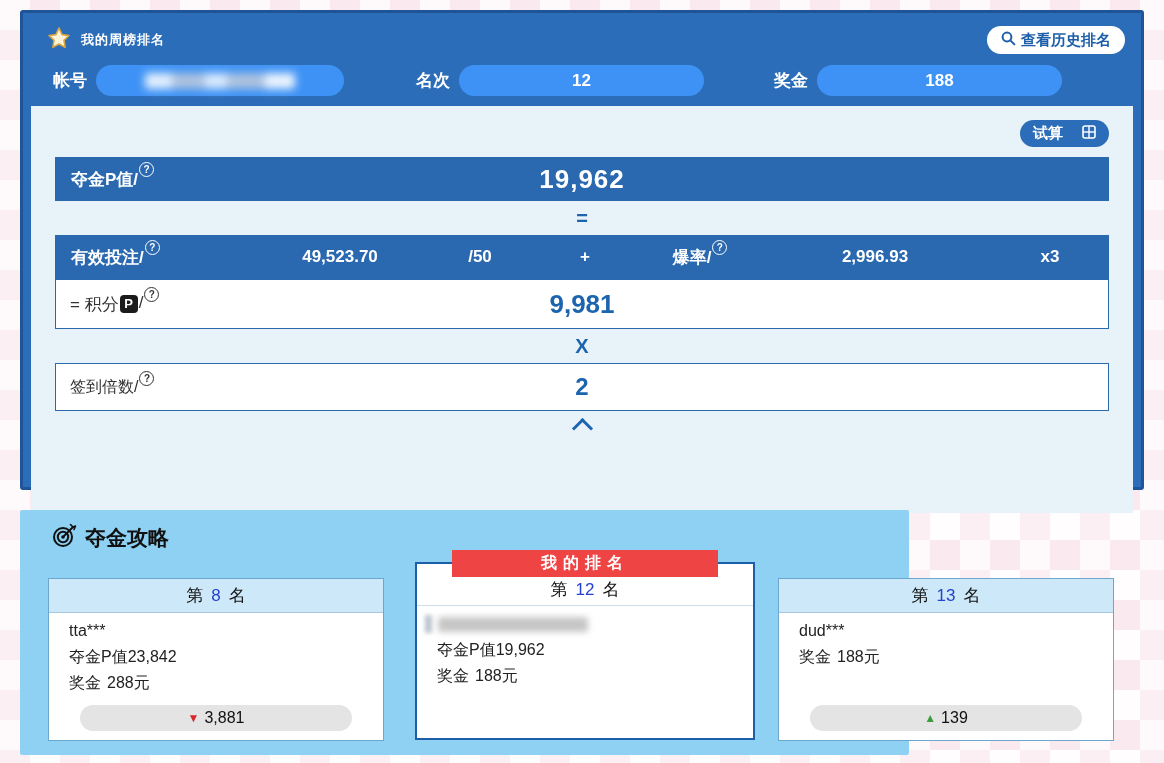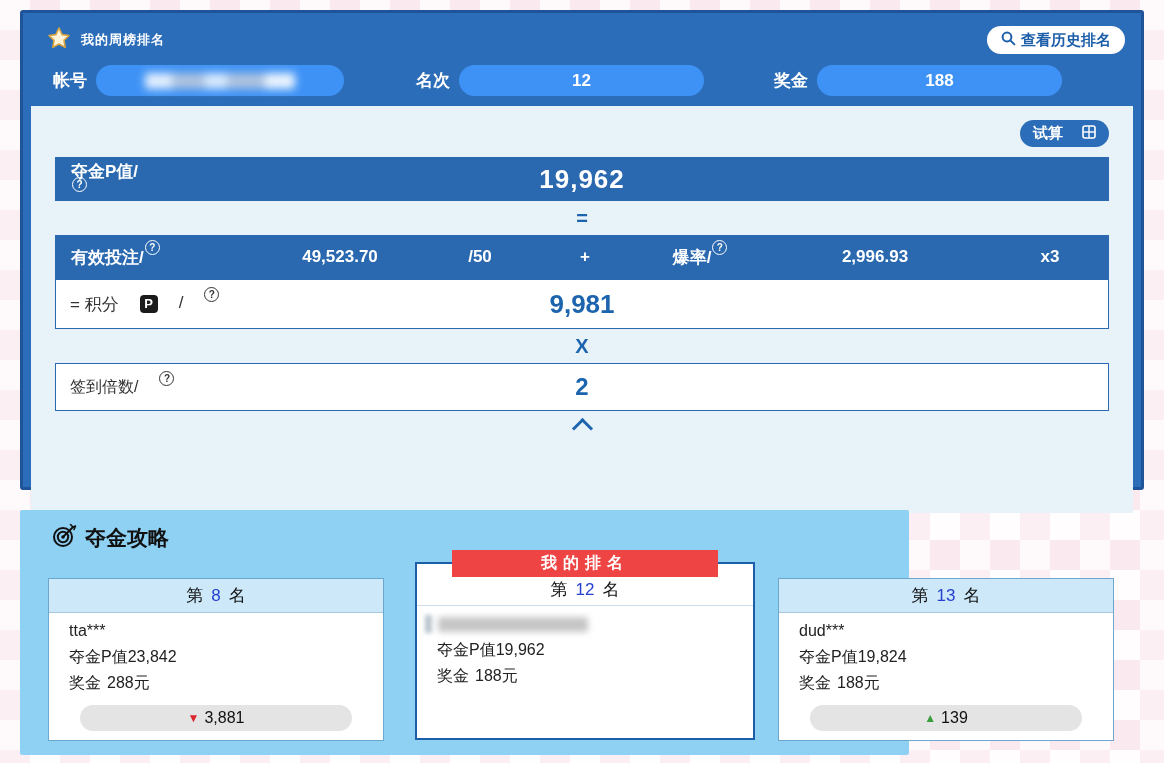--- a/index.html
+++ b/index.html
@@ -43,39 +43,39 @@
   }
   .calc-row{ display:flex; justify-content:flex-end; margin-bottom:10px; }
   .calc-btn{
     background:#2b6db8; color:#fff; border:none; border-radius:14px; height:27px;
     padding:0 13px; font-size:15px; font-weight:bold; display:flex; align-items:center; gap:19px; cursor:pointer;
   }
   .bar{
     background:#2a69b0; color:#fff; height:44px; position:relative;
     display:flex; align-items:center;
   }
-  .bar-label{ position:absolute; left:16px; font-size:17px; font-weight:bold; display:flex; align-items:flex-start;flex-direction:column; }
+  .bar-label{ position:absolute; left:16px; font-size:17px; font-weight:bold; display:flex; align-items:flex-start; }
   .big-val{ width:100%; text-align:center; font-size:26px; font-weight:bold; letter-spacing:1px; }
   .op{ text-align:center; color:#1d64ae; font-weight:bold; font-size:20px; line-height:34px; height:34px; }
   .help{
     display:inline-flex; align-items:center; justify-content:center;
     width:15px; height:15px; border:1.5px solid currentColor; border-radius:50%;
     font-size:10px; font-weight:bold; margin-left:1px; transform:translateY(-6px); cursor:pointer;
   }
   .frow{
     display:grid; grid-template-columns:200px 170px 110px 100px 130px 220px 130px;
     align-items:center; background:#2a69b0; color:#fff; height:44px; font-weight:bold;
   }
   .frow .cell{ text-align:center; font-size:17px; }
   .frow .lbl{ text-align:left; padding-left:16px; display:flex; align-items:flex-start; }
   .white-row{
     background:#fff; border:1px solid #2a69b0; position:relative;
     display:flex; align-items:center;
   }
-  .wr-label{ position:absolute; left:14px; color:#333; font-size:17px; display:flex; align-items:flex-start;gap:20px; }
+  .wr-label{ position:absolute; left:14px; color:#333; font-size:17px; display:flex; align-items:flex-start; }
   .blue-val{ width:100%; text-align:center; color:#1d64ae; font-size:26px; font-weight:bold; }
   .p-badge{
     display:inline-flex; align-items:center; justify-content:center;
     width:18px; height:18px; background:#1b1b1b; color:#fff; border-radius:4px;
     font-size:13px; font-weight:bold; margin:0 1px; transform:translateY(2px);
   }
   .chev-wrap{ display:flex; justify-content:center; margin-top:10px; cursor:pointer; }
   .chev{
     width:15px; height:15px; border-top:3px solid #1d64ae; border-left:3px solid #1d64ae;
     transform:rotate(45deg); display:inline-block;
@@ -280,21 +280,20 @@
   </div>
 
   <div class="card card-side card3">
     <div class="card-head">
       <span>第</span>
       <span class="rank-num">13</span>
       <span>名</span>
     </div>
     <div class="card-body">
       <div class="uline">dud***</div>
-      <div><span class="pl">夺金P值</span><span>19,824</span></div>
       <div class="prize-line"><span class="pl pl-label">奖金</span><span>188元</span></div>
     </div>
     <div class="delta-pill">
       <span class="tri tri-up">▲</span>
       <span>139</span>
     </div>
   </div>
 </div>
 
 </body></html>

